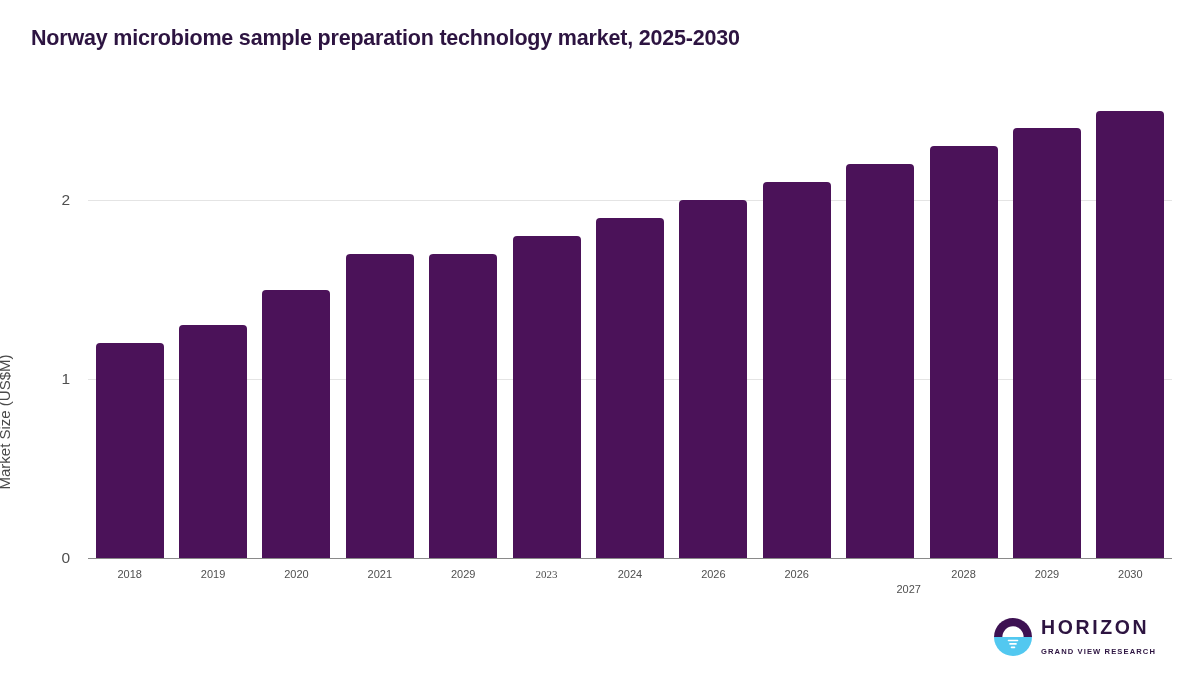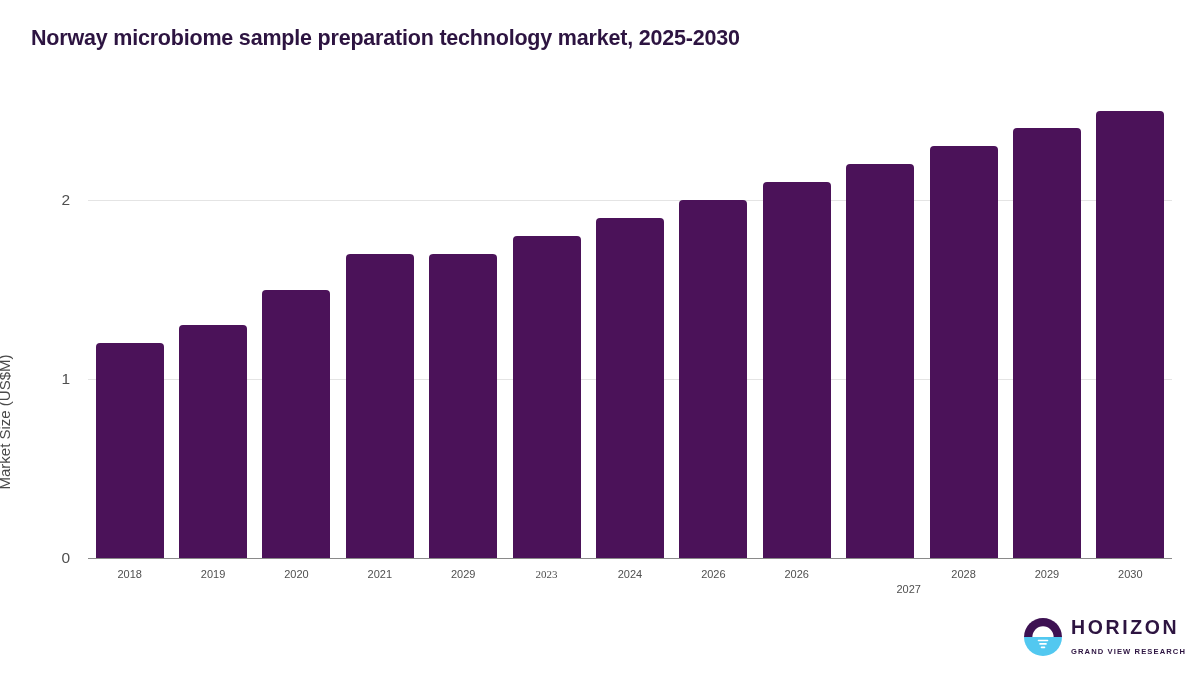--- a/index.html
+++ b/index.html
@@ -126,21 +126,21 @@
   #source-url {
     position: absolute;
     left: 31px;
     top: 629px;
     font-size: 12.5px;
     color: #b8b8b8;
     white-space: nowrap;
   }
   #brand-logo {
     position: absolute;
-    right: 14px;
+    right: 44px;
     top: 618px;
     display: flex;
     align-items: center;
     gap: 9px;
   }
   #logo-mark {
     width: 38px;
     height: 38px;
     flex: 0 0 38px;
   }

